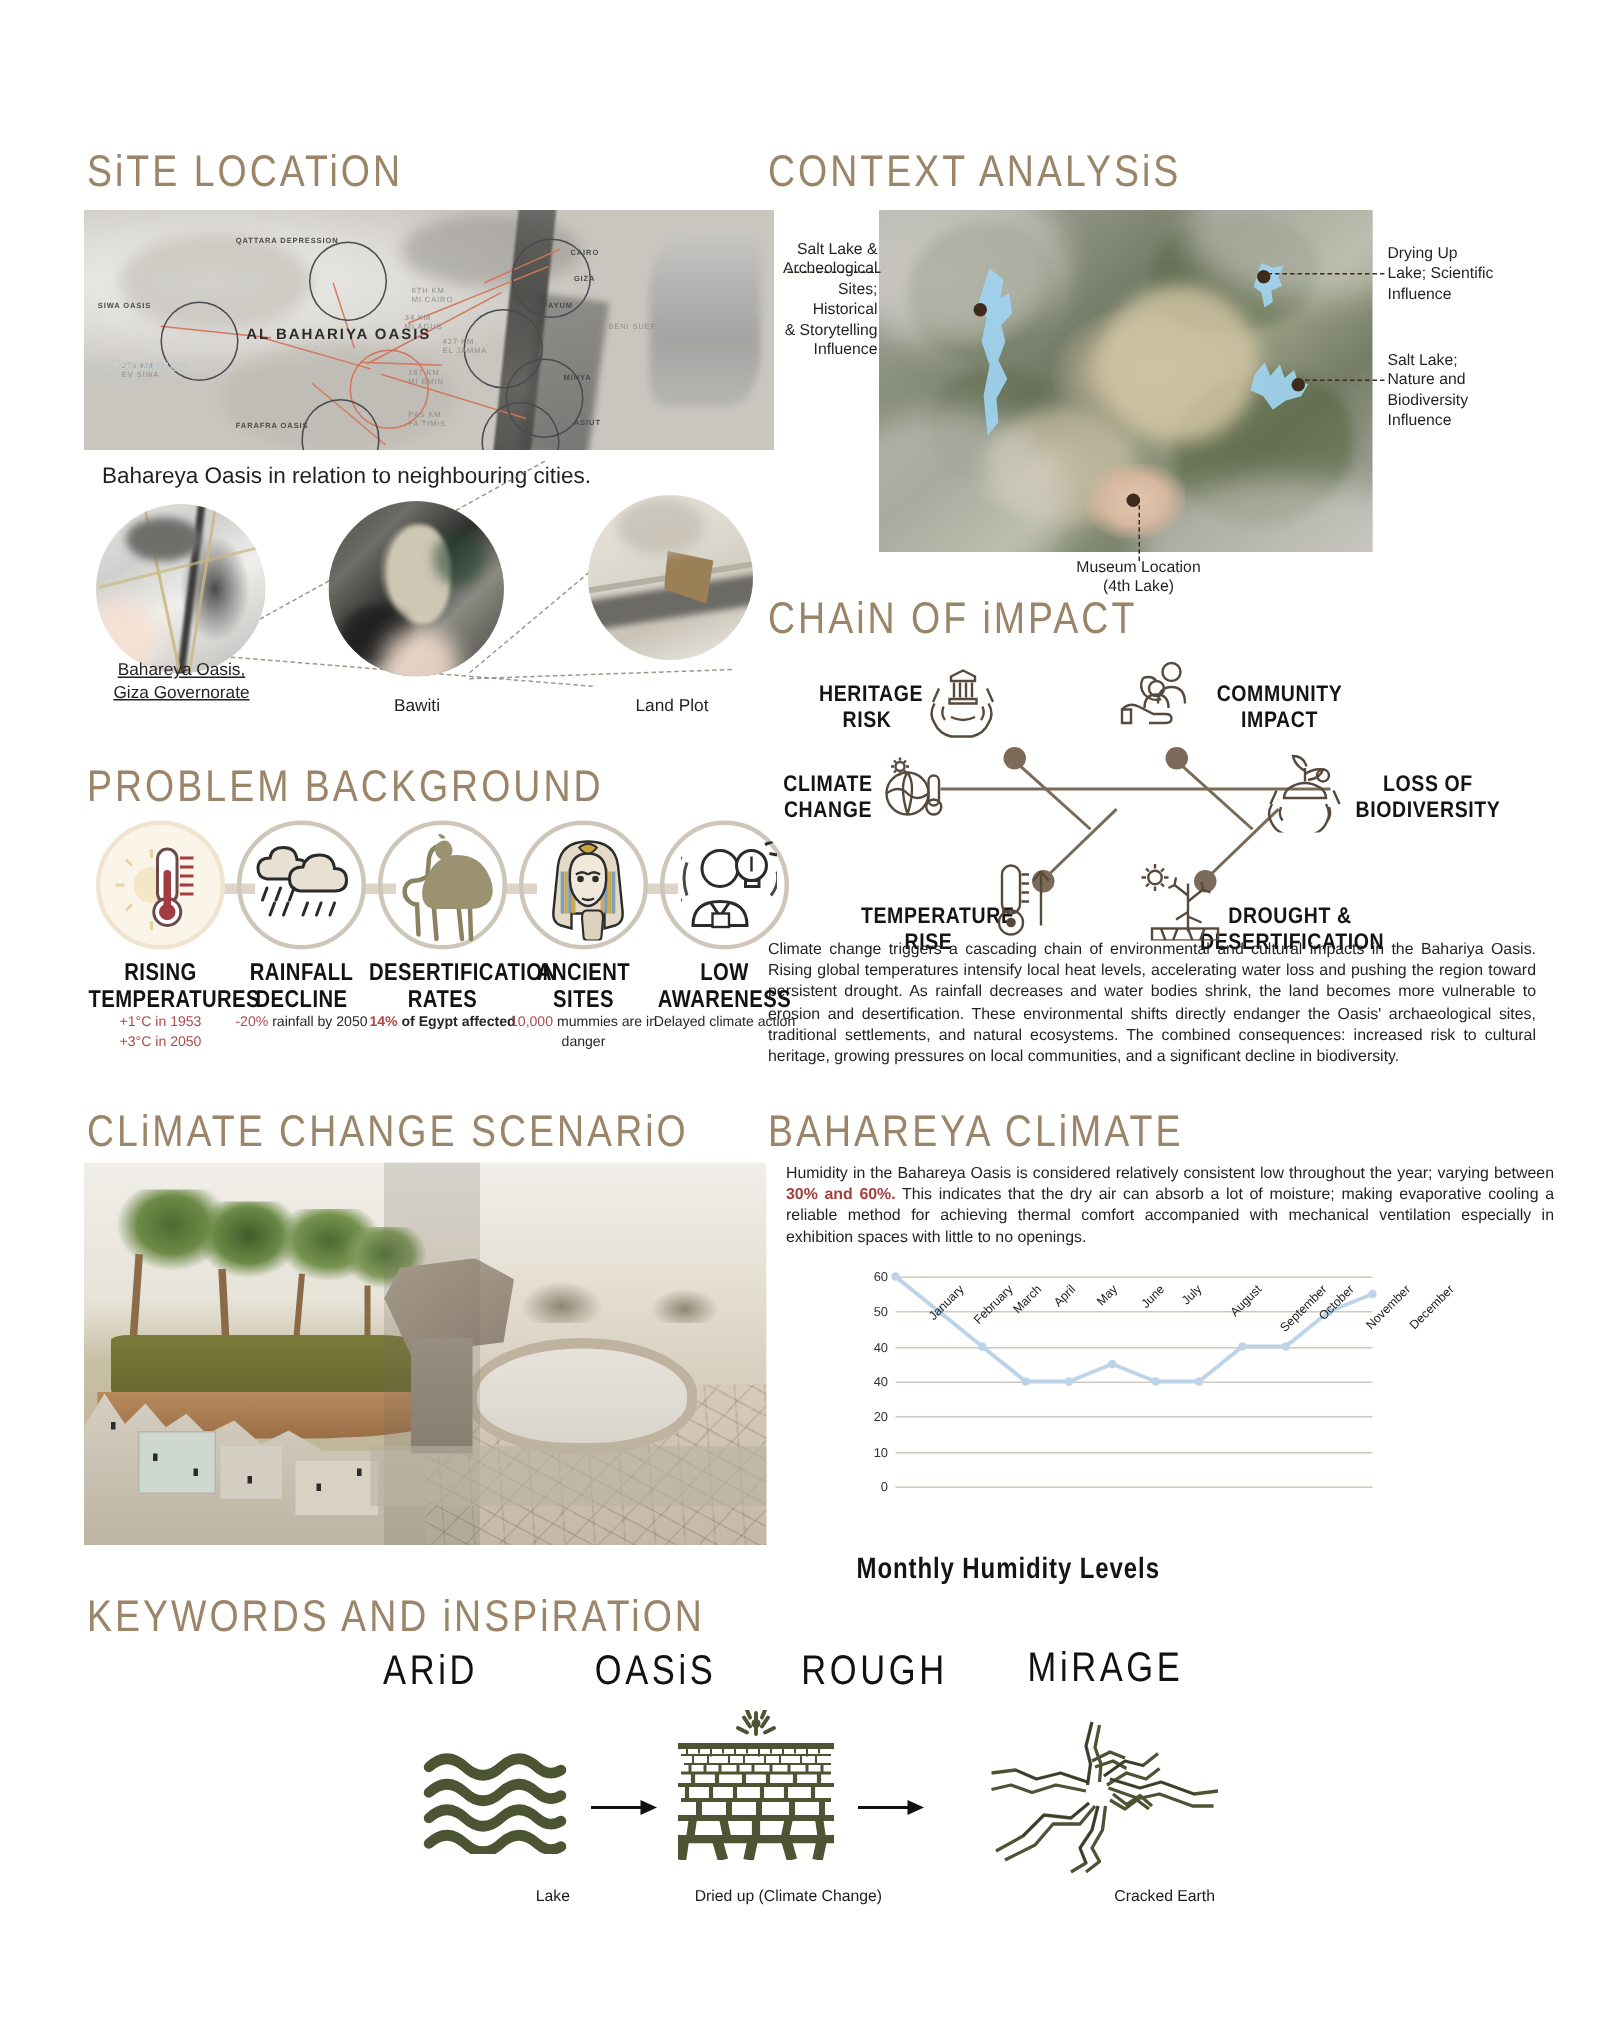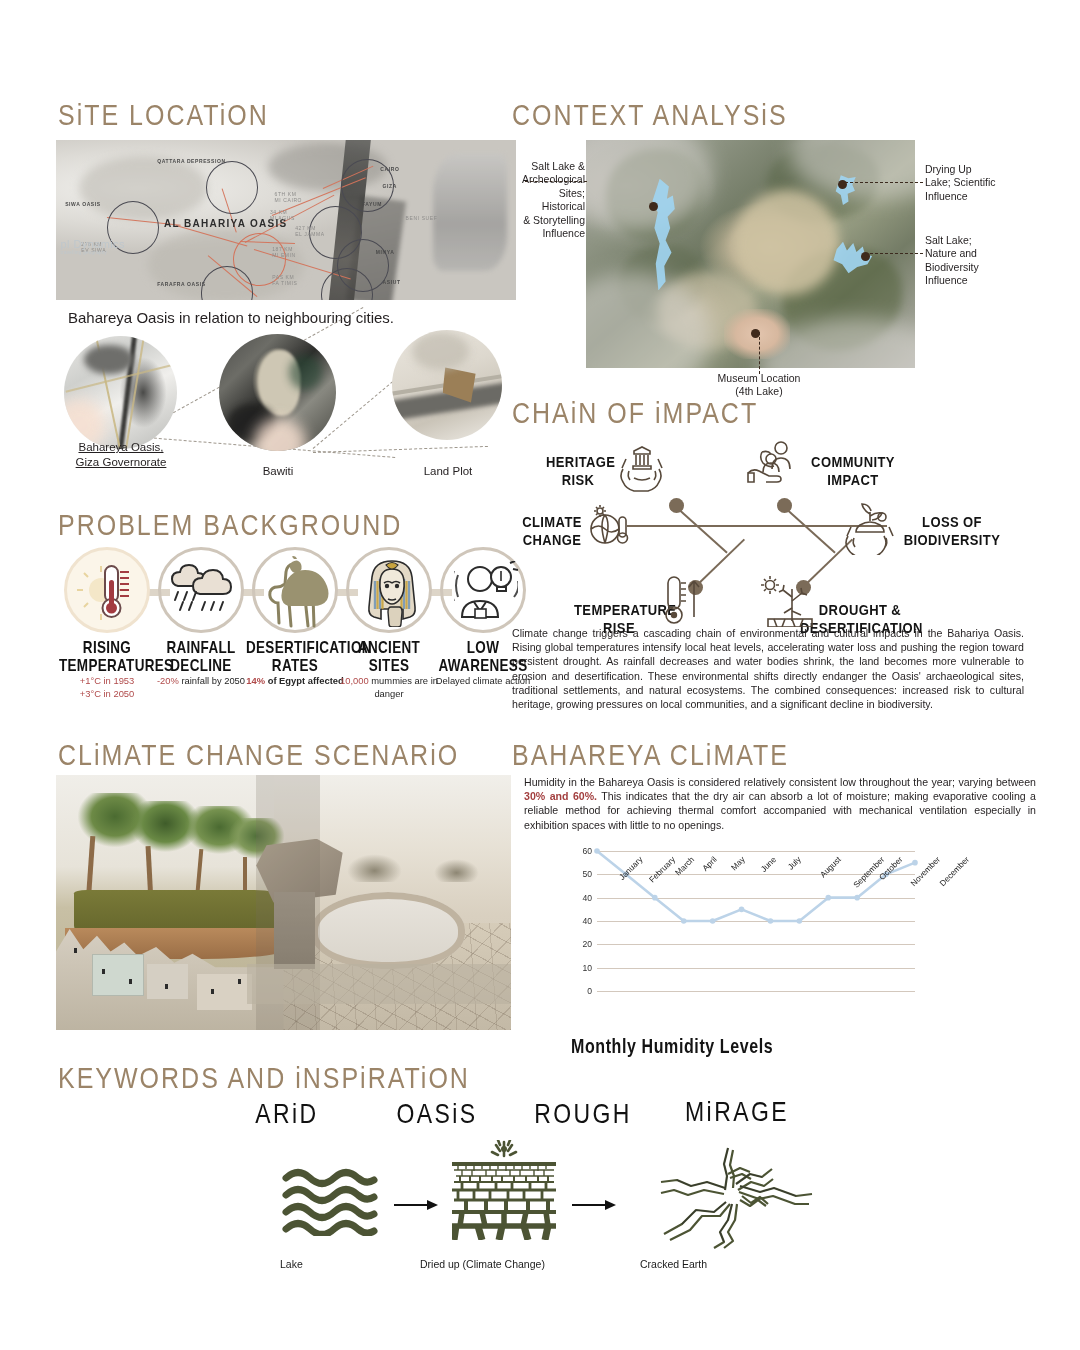--- a/index.html
+++ b/index.html
@@ -139,21 +139,21 @@
     transform:scaleY(1.22);transform-origin:left bottom;white-space:nowrap;
   }
 
   
   .kw-word{
     position:absolute;text-align:center;
     font-family:"Liberation Sans Narrow","Liberation Sans",sans-serif;
     font-size:23px;letter-spacing:2.4px;color:#111;
     transform:scaleY(1.2);white-space:nowrap;
   }
-  .kw-cap{position:absolute;text-align:left;font-size:10.5px;color:#1b1b1b;white-space:nowrap;}
+  .kw-cap{position:absolute;text-align:right;font-size:10.5px;color:#1b1b1b;white-space:nowrap;}
   .kw-art{position:absolute;}
   .arrow{position:absolute;}
 </style>
 </head>
 <body>
 
 <div class="board">
 
   <div class="sec-title" style="left:58px;top:105px;">SiTE LOCATiON</div>
 

